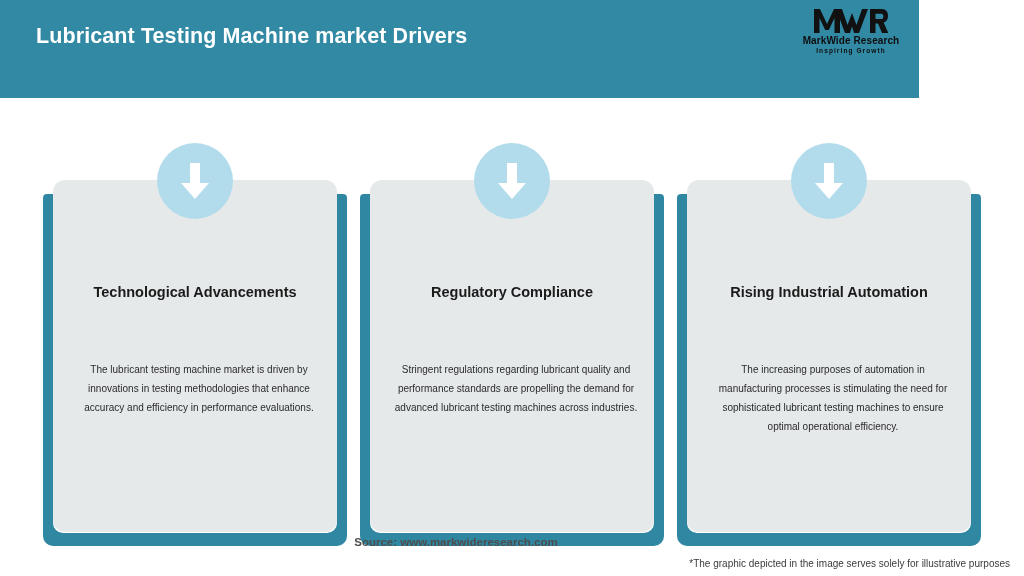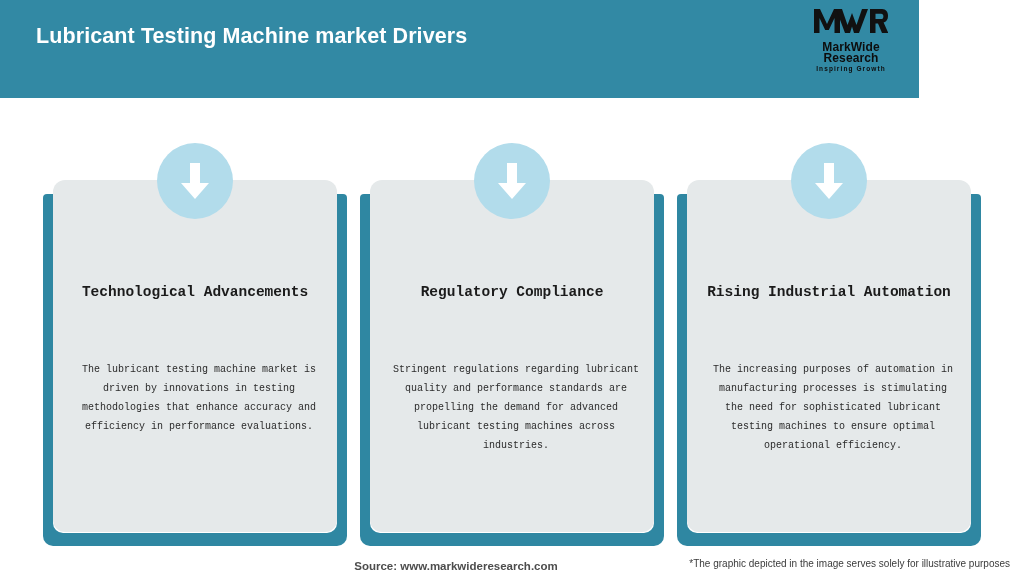--- a/index.html
+++ b/index.html
@@ -45,26 +45,26 @@
     text-align: center;
   }
   .logo-mark {
     display: block;
     height: 26px;
     line-height: 26px;
   }
   .logo-mark svg { display: block; margin: 0 auto; }
   .logo-name {
     display: block;
-    font-size: 12px;
+    font-size: 10px;
     font-weight: bold;
     color: #0d0d0d;
     letter-spacing: 0.1px;
     line-height: 11px;
-    margin-top: 8px;
+    margin-top: 1px;
   }
   .logo-tag {
     display: block;
     font-size: 6.5px;
     font-weight: bold;
     color: #0d0d0d;
     letter-spacing: 1.1px;
     line-height: 9px;
   }
 
@@ -74,21 +74,20 @@
     left: 0;
     top: 0;
     width: 1024px;
     height: 576px;
   }
   .card-wrap {
     position: absolute;
     top: 143px;
     width: 304px;
     height: 403px;
-    font-family: Liberation Mono, monospace;
   }
   .card-wrap.c0 { left: 43px; }
   .card-wrap.c1 { left: 360px; }
   .card-wrap.c2 { left: 677px; }
 
   
   .card-frame {
     position: absolute;
     left: 0;
     bottom: 0;
@@ -152,21 +151,21 @@
     font-size: 10px;
     color: #2b2b2b;
     line-height: 19px;
     text-align: center;
   }
 
   
   .source {
     position: absolute;
     left: 0;
-    top: 560px;
+    top: 536px;
     width: 912px;
     text-align: center;
     font-size: 11.5px;
     font-weight: bold;
     color: #4d4d4d;
   }
   .disclaimer {
     position: absolute;
     right: 14px;
     top: 558px;

